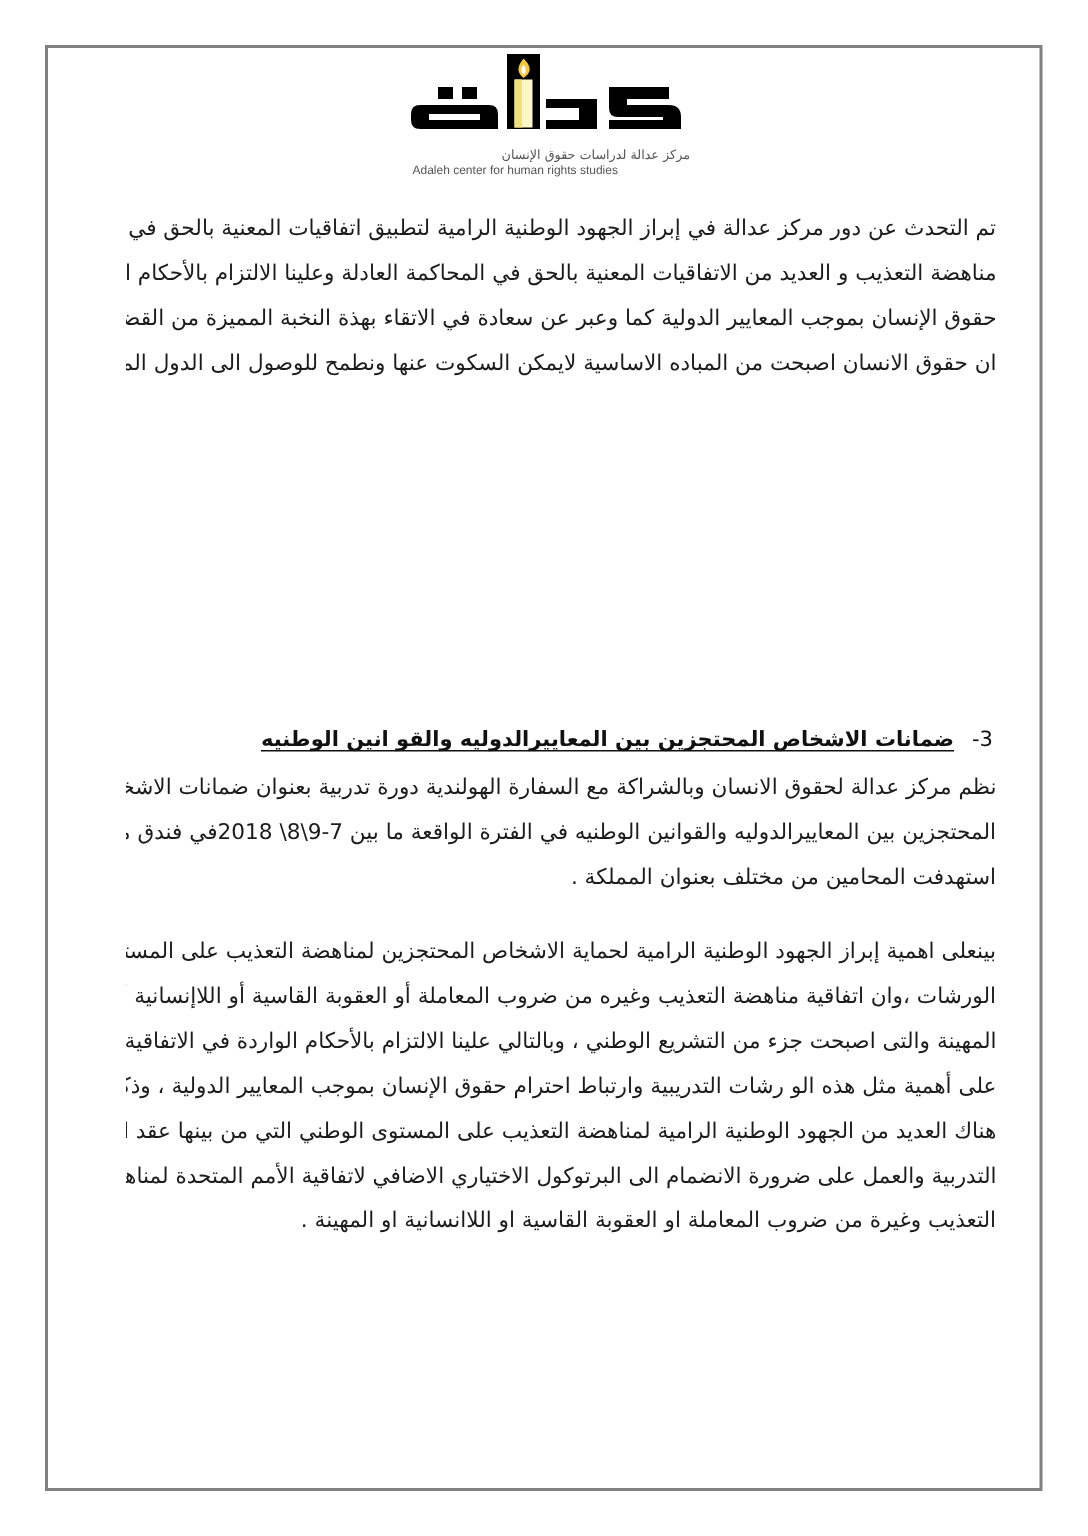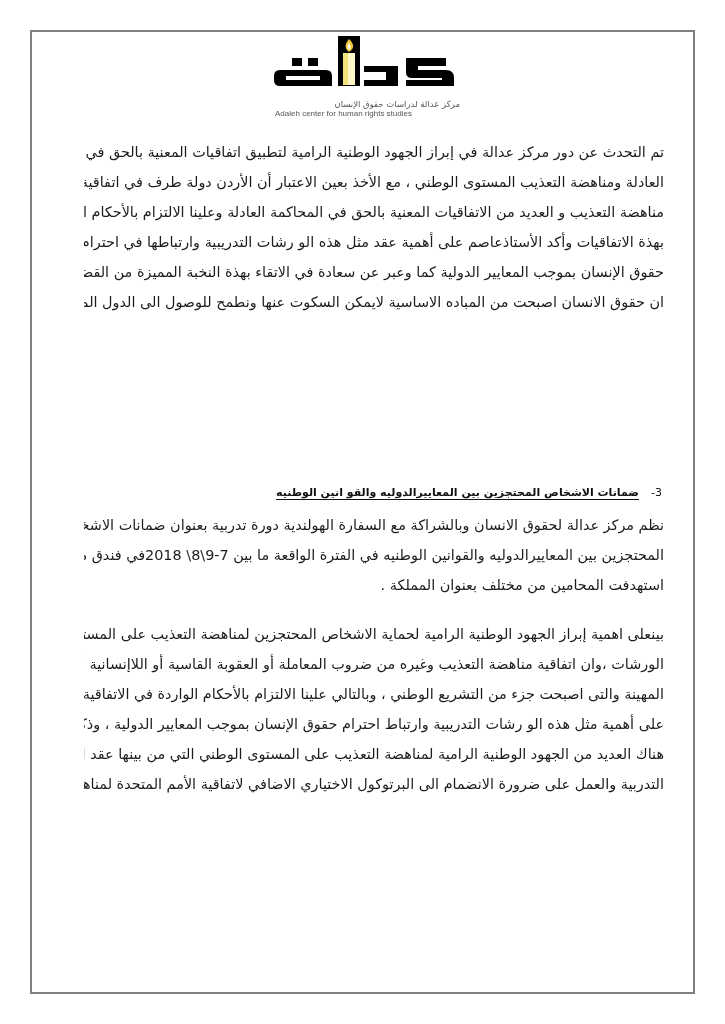--- a/index.html
+++ b/index.html
@@ -86,21 +86,21 @@
     .p1 { top: 137px; }
     .p2 { top: 510px; }
     .p3 { top: 619px; }
     .heading {
       position: absolute;
       left: 200px;
       width: 462px;
       top: 480px;
       direction: rtl;
       text-align: right;
-      font-size: 11px;
+      font-size: 14px;
       font-weight: bold;
       line-height: 26px;
       color: #111111;
       white-space: nowrap;
     }
     .heading-num {
       display: inline-block;
       margin-left: 12px;
       font-weight: normal;
     }
@@ -135,23 +135,21 @@
     <path d="M94 30 L 128 30 L 128 50 L 94 50 L 94 44 L 116 44 L 116 36 L 94 36 Z" fill="#000000"></path>
 
     <path d="M136 22 L 176 22 L 176 30 L 148 30 L 148 34 L 176 34 Q 184 34 184 42 L 184 50 L 136 50 L 136 44 L 172 44 L 172 42 L 142 42 Q 136 42 136 36 Z" fill="#000000"></path>
   </svg>
   <div class="logo-ar">مركز عدالة لدراسات حقوق الإنسان</div>
   <div class="logo-en">Adaleh center for human rights studies</div>
 </div>
 
 <div class="text-block p1">
   <span class="text-line">تم التحدث عن دور مركز عدالة في إبراز الجهود الوطنية الرامية لتطبيق اتفاقيات المعنية بالحق في المحاكمة</span>
-  <span class="text-line">العادلة ومناهضة التعذيب  المستوى الوطني ، مع الأخذ بعين الاعتبار أن الأردن دولة طرف في اتفاقية</span>
   <span class="text-line">مناهضة التعذيب و العديد من الاتفاقيات المعنية بالحق في المحاكمة العادلة وعلينا الالتزام بالأحكام الواردة</span>
-  <span class="text-line">بهذة الاتفاقيات    وأكد الأستاذعاصم على أهمية عقد مثل هذه الو رشات التدريبية وارتباطها في احترام</span>
   <span class="text-line">حقوق الإنسان بموجب المعايير الدولية كما وعبر عن سعادة في الاتقاء بهذة النخبة المميزة من القضاة وبين</span>
   <span class="text-line">ان حقوق الانسان  اصبحت من المباده الاساسية لايمكن السكوت عنها ونطمح للوصول الى الدول المتقدمة</span>
 </div>
 
 <div class="heading">
   <span class="heading-num">3-</span><span class="heading-text">ضمانات الاشخاص المحتجزين بين المعاييرالدوليه والقو انين الوطنيه</span>
 </div>
 
 <div class="text-block p2">
   <span class="text-line">نظم مركز عدالة لحقوق الانسان وبالشراكة مع السفارة الهولندية دورة تدربية بعنوان  ضمانات الاشخاص</span>
@@ -159,13 +157,14 @@
   <span class="text-line last">استهدفت المحامين من  مختلف بعنوان المملكة .</span>
 </div>
 
 <div class="text-block p3">
   <span class="text-line"><span class="ul-word">بين</span><span>على اهمية إبراز الجهود الوطنية الرامية  لحماية الاشخاص المحتجزين لمناهضة التعذيب على المستوى</span></span>
   <span class="text-line">الورشات ،وان اتفاقية مناهضة التعذيب وغيره من ضروب المعاملة أو العقوبة  القاسية أو اللاإنسانية أو</span>
   <span class="text-line">المهينة والتى  اصبحت جزء من التشريع الوطني ، وبالتالي علينا الالتزام بالأحكام الواردة في الاتفاقية  وأكد</span>
   <span class="text-line">على أهمية مثل هذه الو رشات التدريبية وارتباط احترام حقوق الإنسان بموجب المعايير الدولية ، وذكر أن</span>
   <span class="text-line">هناك العديد من  الجهود الوطنية الرامية لمناهضة التعذيب على المستوى الوطني التي من بينها عقد الورشات</span>
   <span class="text-line">التدربية والعمل على ضرورة الانضمام الى البرتوكول الاختياري الاضافي لاتفاقية الأمم المتحدة لمناهضة</span>
+  <span class="text-line last">التعذيب وغيرة من ضروب المعاملة او العقوبة القاسية او اللاانسانية او المهينة .</span>
 </div>
 
 </body></html>

